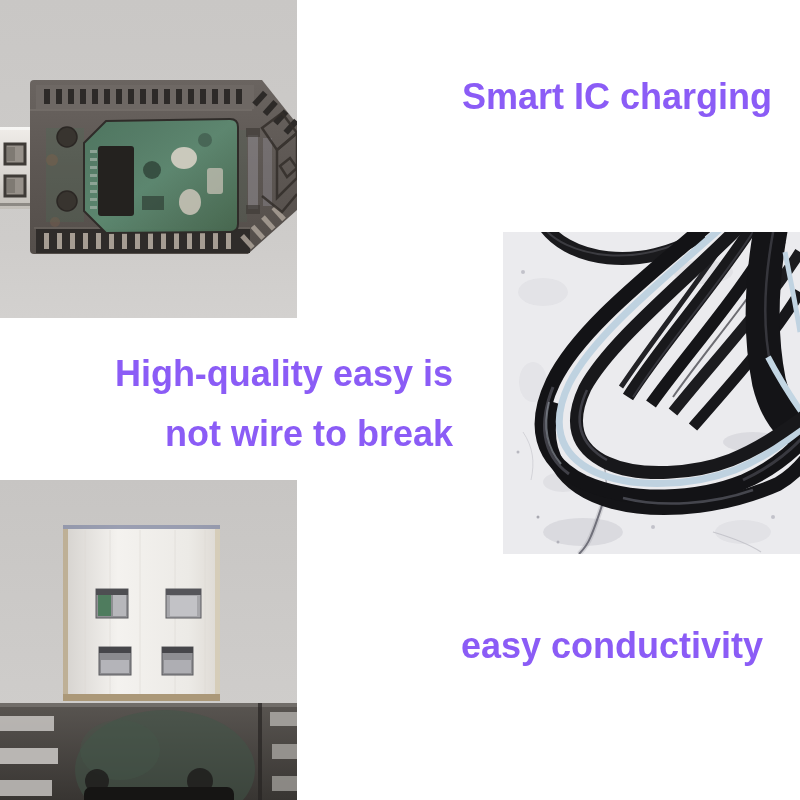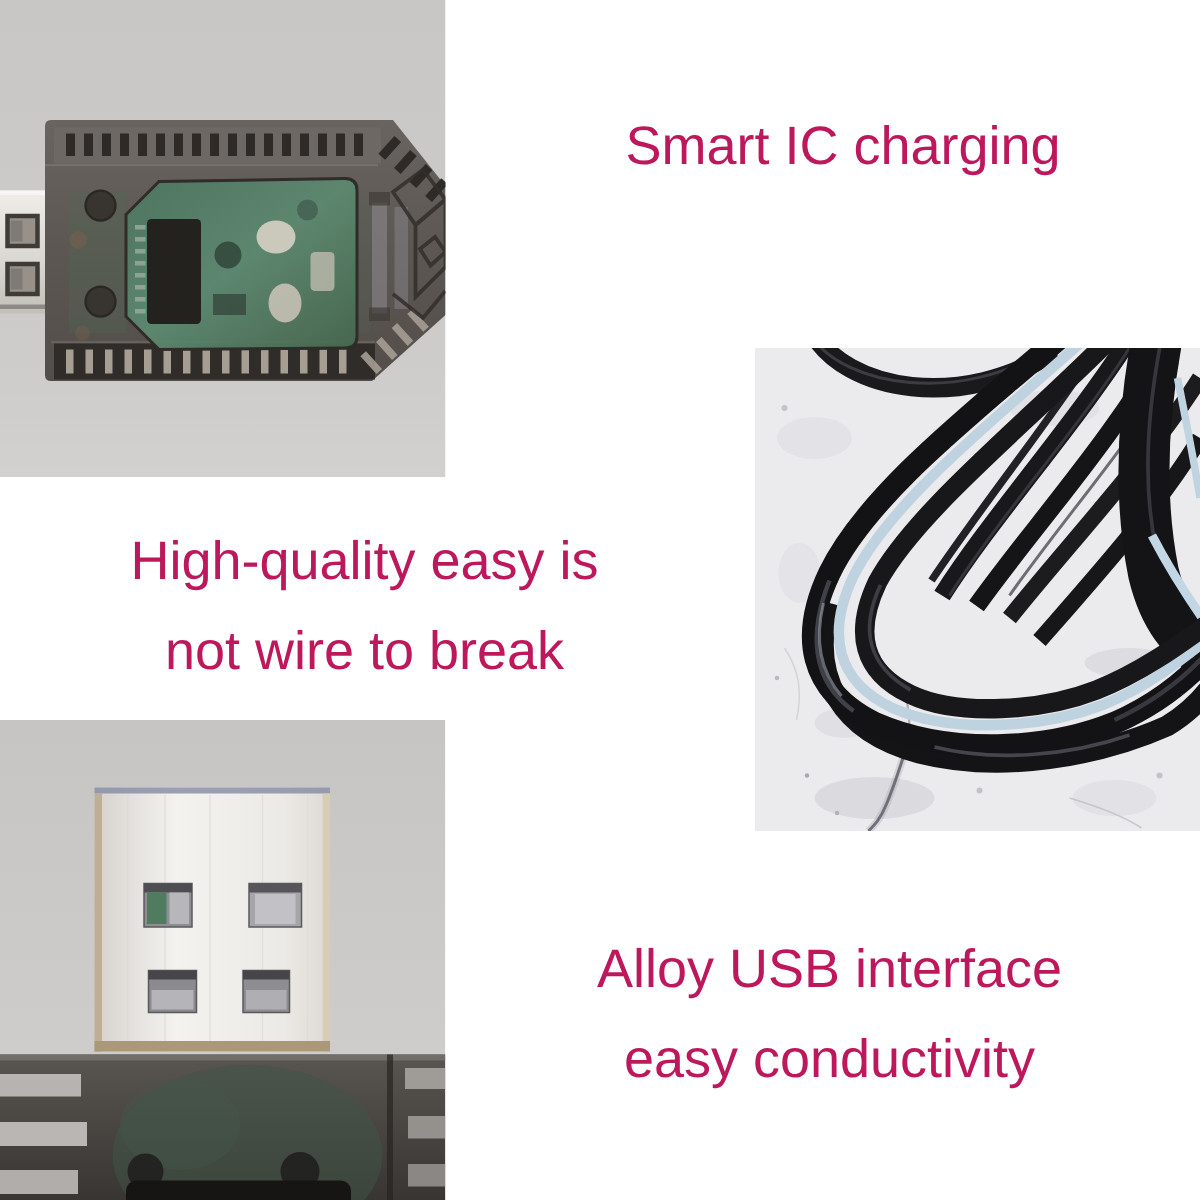--- a/index.html
+++ b/index.html
@@ -6,22 +6,22 @@
   .canvas{
     position:relative;width:800px;height:800px;background:#ffffff;
     font-family:"Liberation Sans",sans-serif;overflow:hidden;
   }
   figure.photo{position:absolute;margin:0;padding:0;overflow:hidden;}
   figure.photo svg{display:block;width:100%;height:100%;}
   #photo-dongle{left:0;top:0;width:297px;height:318px;}
   #photo-wire{left:503px;top:232px;width:297px;height:322px;}
   #photo-plug{left:0;top:480px;width:297px;height:320px;}
   .caption{
-    position:absolute;width:420px;text-align:center;
-    font-size:36px;line-height:60px;color:#be185d;font-weight:400;
+    position:absolute;width:420px;text-align:right;
+    font-size:36px;line-height:60px;color:#8b5cf6;font-weight:700;
   }
   #caption-smart-ic{left:352px;top:67px;}
   #caption-wire{left:33px;top:344px;}
   #caption-usb{left:343px;top:616px;}
   .cap-line{white-space:nowrap;}
 </style>
 </head>
 <body>
 
 <div class="canvas">
@@ -287,17 +287,16 @@
         <rect x="272" y="264" width="25" height="15" fill="#9d9a96"></rect>
         <rect x="272" y="296" width="25" height="15" fill="#94918d"></rect>
       </g>
       <circle cx="97" cy="301" r="12" fill="#1f1d1c" opacity="0.85"></circle>
       <circle cx="200" cy="301" r="13" fill="#1f1d1c" opacity="0.85"></circle>
       <rect x="84" y="307" width="150" height="20" rx="7" fill="#161514"></rect>
     </svg>
   </figure>
 
   <div class="caption" id="caption-usb">
-    <div class="cap-line">Alloy USB interface</div>
     <div class="cap-line">easy conductivity</div>
   </div>
 
 </div>
 
 </body></html>

